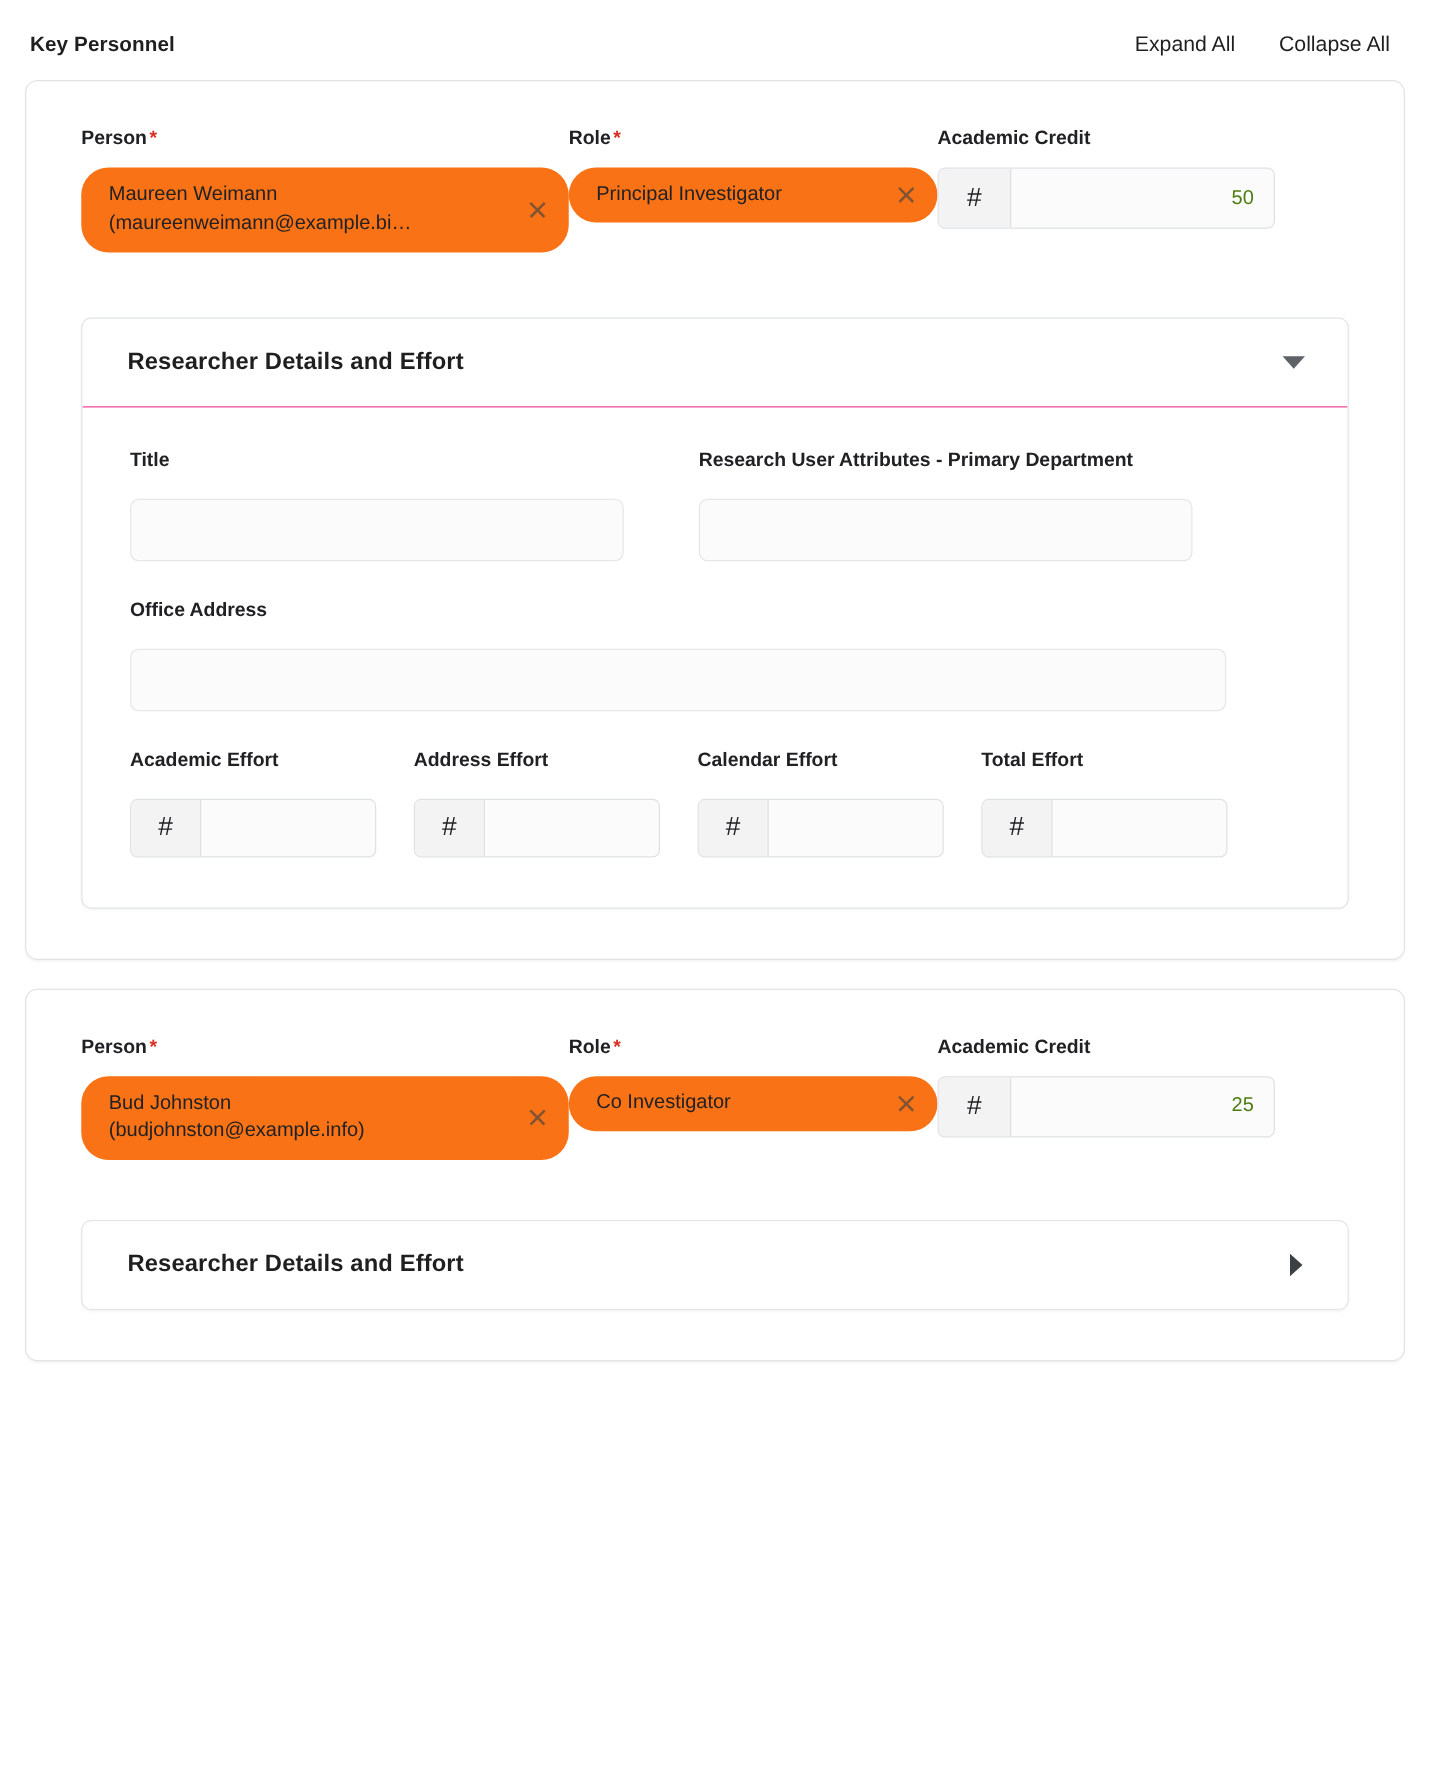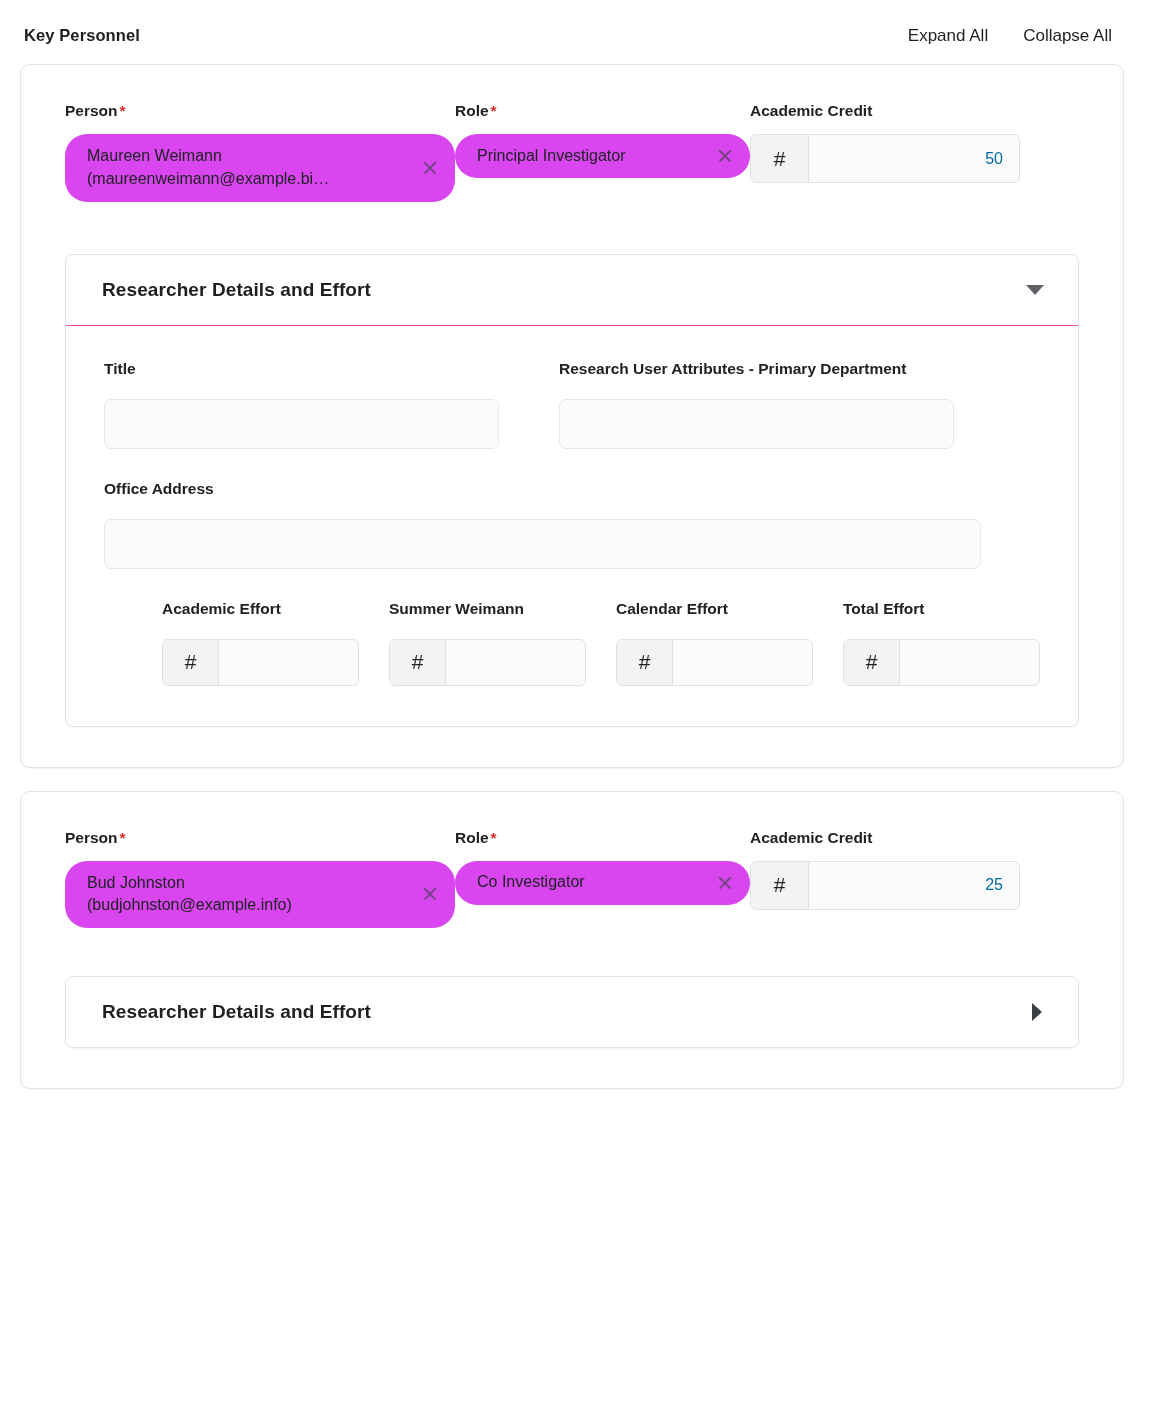--- a/index.html
+++ b/index.html
@@ -75,21 +75,21 @@
     margin-bottom: 13px;
     line-height: 1.3;
   }
   .req { color: #d93025; font-weight: bold; margin-left: 2px; }
 
   .chip {
     display: flex;
     align-items: center;
     justify-content: space-between;
     gap: 10px;
-    background: #d946ef;
+    background: #f97316;
     border-radius: 22px;
     padding: 10px 16px 10px 22px;
     min-height: 44px;
   }
   .chip.tall { padding: 11px 16px 11px 22px; }
   .chip-text {
     font-size: 16px;
     color: #202124;
     line-height: 1.42;
     white-space: pre-line;
@@ -134,21 +134,21 @@
     font-weight: 500;
   }
   .num-input {
     flex: 1 1 auto;
     border: none;
     outline: none;
     background: transparent;
     text-align: right;
     font-family: inherit;
     font-size: 16px;
-    color: #0369a1;
+    color: #4d7c0f;
     padding: 0 16px;
     width: 100%;
   }
   .num-group.sm { height: 47px; }
   .num-group.sm .num-prefix { width: 56px; flex: 0 0 56px; }
 
   
   .accordion {
     margin-top: 52px;
     border: 1px solid #e2e3e5;
@@ -206,21 +206,21 @@
     width: 100%;
     font-family: inherit;
     font-size: 16px;
     color: #202124;
     padding: 0 14px;
     outline: none;
   }
   .label-tall { min-height: 54px; }
   .label-one { min-height: 27px; }
 
-  .effort-row { display: flex; gap: 30px; justify-content: flex-end; }
+  .effort-row { display: flex; gap: 30px; }
   .effort-col { width: 197px; flex: 0 0 197px; }
 </style>
 </head>
 <body>
 
 <div class="page">
 
   <div class="section-head">
     <div class="section-title">Key Personnel</div>
     <div class="head-actions">
@@ -295,21 +295,21 @@
 
             <div class="form-row effort-row">
               <div class="effort-col">
                 <div class="field-label label-one">Academic Effort</div>
                 <div class="num-group sm">
                   <span class="num-prefix">#</span>
                   <input class="num-input" type="text" value="" style="">
                 </div>
               </div>
               <div class="effort-col">
-                <div class="field-label label-one">Summer Weimann</div>
+                <div class="field-label label-one">Address Effort</div>
                 <div class="num-group sm">
                   <span class="num-prefix">#</span>
                   <input class="num-input" type="text" value="" style="">
                 </div>
               </div>
               <div class="effort-col">
                 <div class="field-label label-one">Calendar Effort</div>
                 <div class="num-group sm">
                   <span class="num-prefix">#</span>
                   <input class="num-input" type="text" value="" style="">

